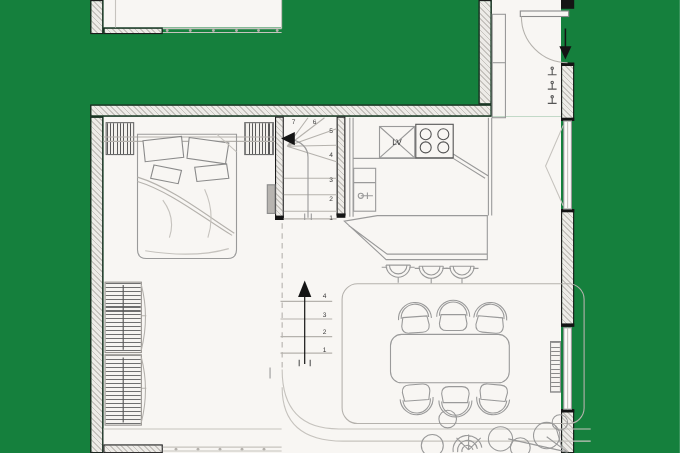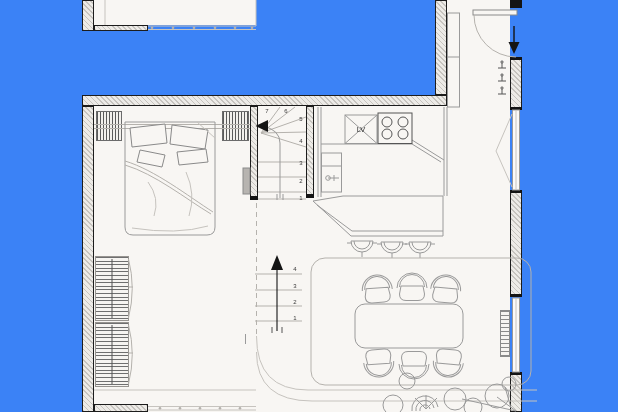--- a/index.html
+++ b/index.html
@@ -1,16 +1,16 @@
 <!DOCTYPE html>
 <html><head>
 <meta charset="utf-8">
 <style>
   html,body{margin:0;padding:0;}
-  #plan{position:relative;width:618px;height:412px;background:#3b82f6;overflow:hidden;
+  #plan{position:relative;width:618px;height:412px;background:#15803d;overflow:hidden;
         font-family:"Liberation Sans",sans-serif;text-align:right;}
   .floor{position:absolute;background:#f8f6f3;}
   .wall{position:absolute;box-sizing:border-box;border:1.3px solid #1c1c1c;
         background:repeating-linear-gradient(45deg,#c7c4bf 0 1.2px,#edebe7 1.2px 3.6px);}
   .cap{position:absolute;background:#141414;}
   .hatchv{position:absolute;box-sizing:border-box;border:1px solid #6b6b6b;
         background:repeating-linear-gradient(90deg,#5a5a5a 0 1px,#f3f1ed 1px 3px);}
   .rack{position:absolute;box-sizing:border-box;border:1px solid #979490;
         background:repeating-linear-gradient(180deg,#6f6f6f 0 1px,#f6f4f1 1px 3.6px);}
   .radiator{position:absolute;box-sizing:border-box;border:1px solid #8a8a8a;

